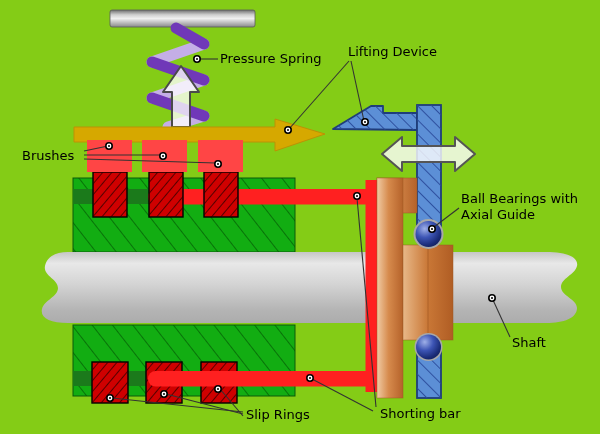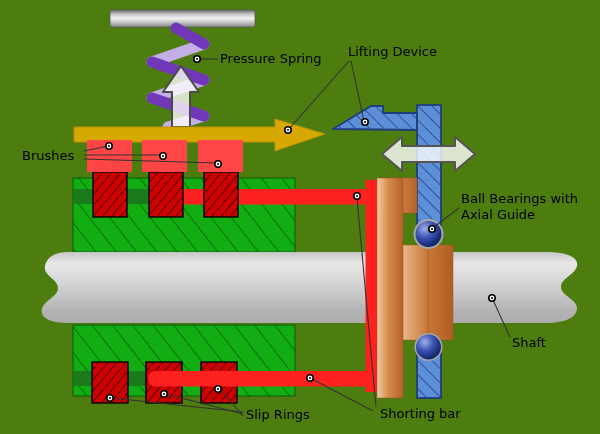--- a/index.html
+++ b/index.html
@@ -1,16 +1,16 @@
 <!DOCTYPE html>
 <html><head>
 <meta charset="utf-8">
 <style>
   html,body{margin:0;padding:0;background:#ffffff;}
-  .stage{width:600px;height:434px;position:relative;background:#4d7c0f;overflow:hidden;}
+  .stage{width:600px;height:434px;position:relative;background:#84cc16;overflow:hidden;}
   svg{display:block;}
   text{font-family:"DejaVu Sans","Liberation Sans",sans-serif;font-size:13px;fill:#000000;}
 </style>
 </head>
 <body>
 
 <div class="stage">
 <svg width="600" height="434" viewBox="0 0 600 434" xmlns="http://www.w3.org/2000/svg">
   <defs>
     <linearGradient id="metalBar" x1="0" y1="0" x2="0" y2="1">

